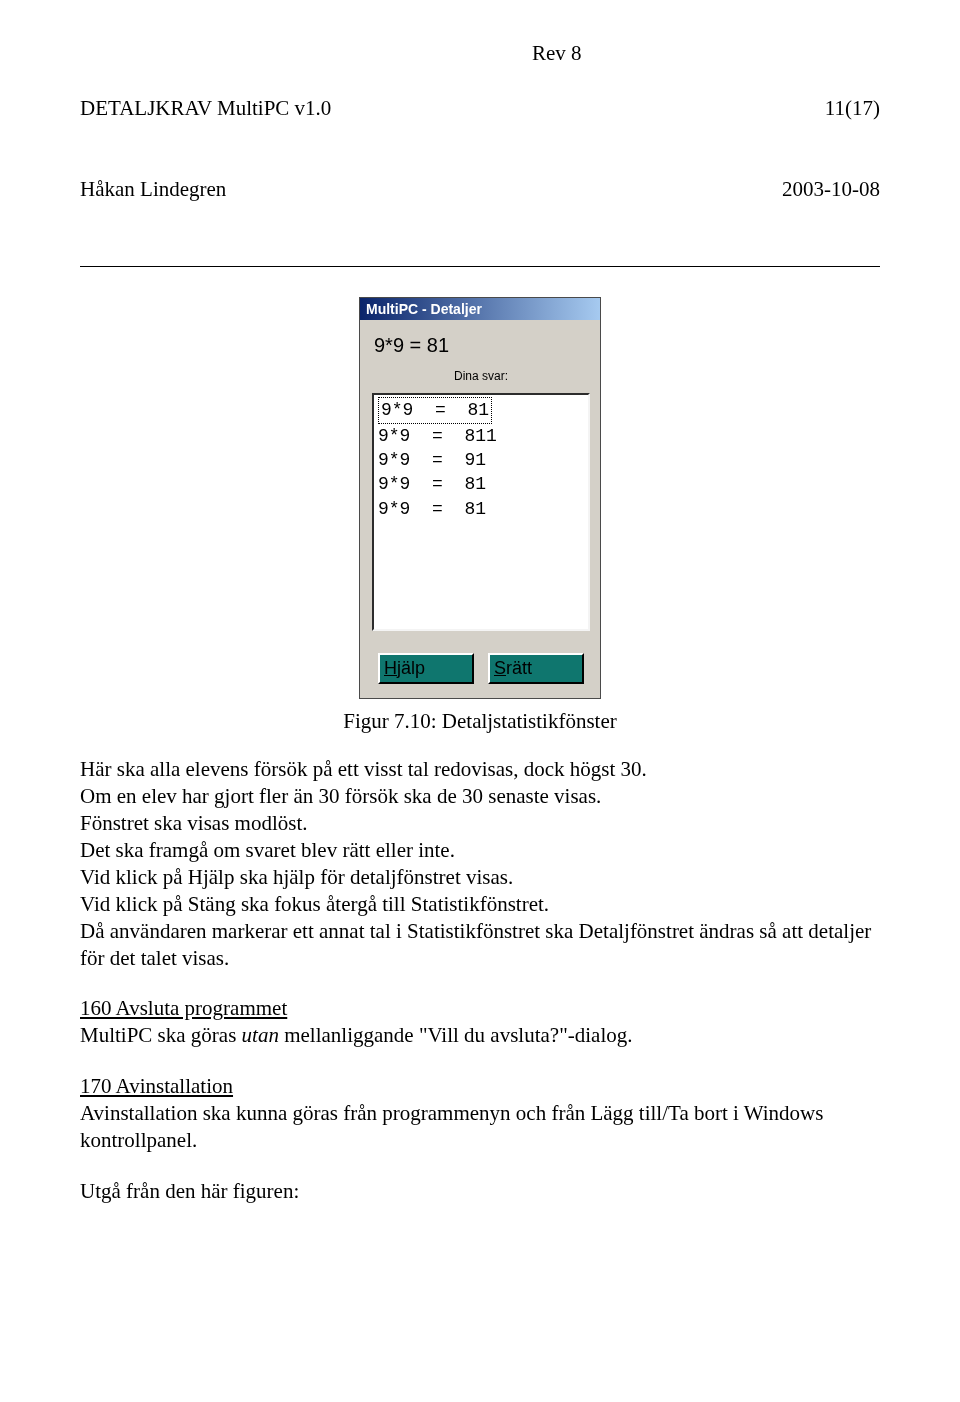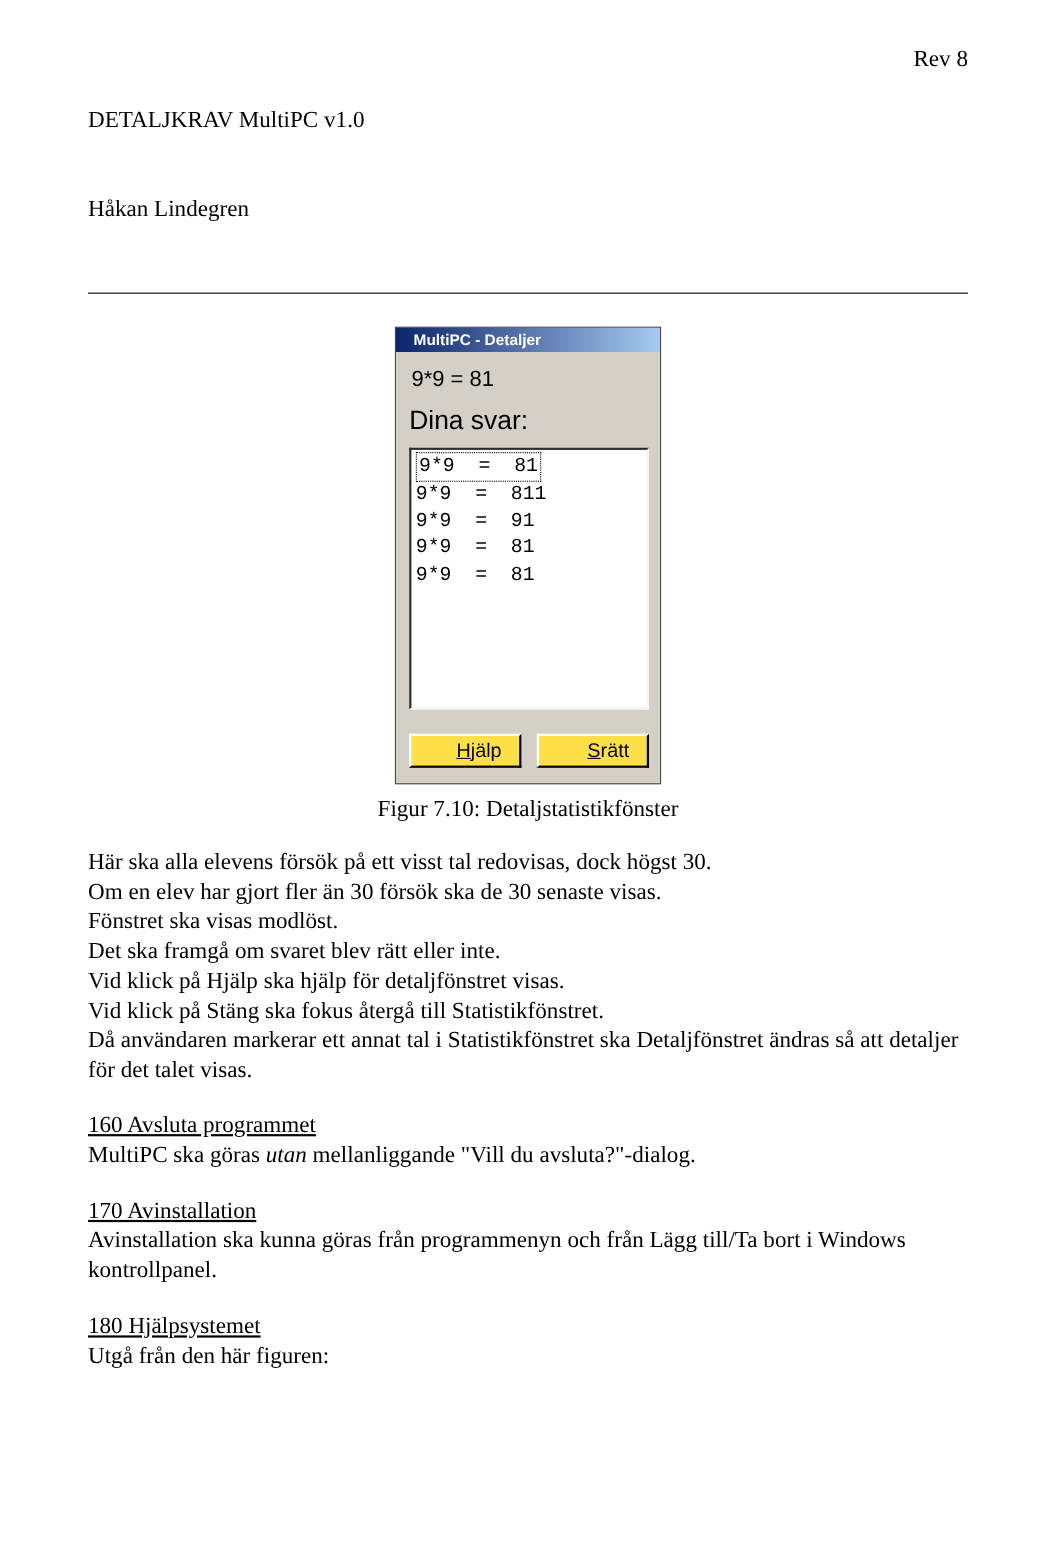--- a/index.html
+++ b/index.html
@@ -38,35 +38,36 @@
     width: 240px;
     border: 1px solid #4a4a4a;
     background: #d4d0c8;
     font-family: Tahoma, "MS Sans Serif", Arial, sans-serif;
   }
   .titlebar {
     background: linear-gradient(to right, #0a246a, #a6caf0);
     color: #fff;
     font-size: 14px;
     font-weight: bold;
-    padding: 3px 16px;
+    padding: 3px 6px;
     display: flex;
     align-items: center;
   }
   .dlg-body {
     padding: 10px 10px 14px 12px;
     font-family: Arial, Helvetica, sans-serif;
   }
   .dlg-eq {
     font-size: 20px;
     margin: 4px 0 12px 2px;
   }
   .dlg-label {
-    font-size: 24px;
+    font-size: 12px;
     margin-bottom: 10px;
+    text-align: center;
   }
   .listbox {
     background: #fff;
     border: 2px inset #fff;
     border-top-color: #808080;
     border-left-color: #808080;
     border-right-color: #f4f4f4;
     border-bottom-color: #f4f4f4;
     height: 230px;
     overflow: hidden;
@@ -84,24 +85,24 @@
   .listbox .row { white-space: pre; }
   .btn-row {
     display: flex;
     justify-content: center;
     gap: 14px;
     margin-top: 22px;
   }
   .win-btn {
     font-family: Arial, Helvetica, sans-serif;
     font-size: 18px;
-    padding: 3px 16px;
+    padding: 3px 4px;
     width: 84px;
-    text-align: right;
-    background: #fde047;
+    text-align: left;
+    background: #0f766e;
     border: 2px outset #fff;
     border-top-color: #fff;
     border-left-color: #fff;
     border-right-color: #404040;
     border-bottom-color: #404040;
     cursor: pointer;
   }
   .win-btn .ul { text-decoration: underline; }
 
   .fig-caption {
@@ -118,20 +119,24 @@
 <body>
 
 <div class="page">
 
   <div class="header-row">
     <div class="header-left">
       <div>DETALJKRAV MultiPC v1.0</div>
       <div>Håkan Lindegren</div>
     </div>
     <div class="header-mid">Rev 8</div>
+    <div class="header-right" style="text-align:right">
+      <div>11(17)</div>
+      <div>2003-10-08</div>
+    </div>
   </div>
   <hr class="hr">
 
   <div class="dialog-wrap">
     <div class="dialog">
       <div class="titlebar">
         <span>MultiPC - Detaljer</span>
       </div>
       <div class="dlg-body">
         <div class="dlg-eq">9*9 = 81</div>
@@ -169,18 +174,17 @@
       <p><span class="underline">160 Avsluta programmet</span></p>
       <p><span>MultiPC ska göras </span><span class="ital">utan</span><span> mellanliggande "Vill du avsluta?"-dialog.</span></p>
     </div>
 
     <div class="block">
       <p><span class="underline">170 Avinstallation</span></p>
       <p>Avinstallation ska kunna göras från programmenyn och från Lägg till/Ta bort i Windows kontrollpanel.</p>
     </div>
 
     <div class="block" style="margin-bottom:0">
-      <p><span class="underline">180 Hjälpsystemet</span></p>
       <p>Utgå från den här figuren:</p>
     </div>
   </div>
 
 </div>
 
 </body></html>

